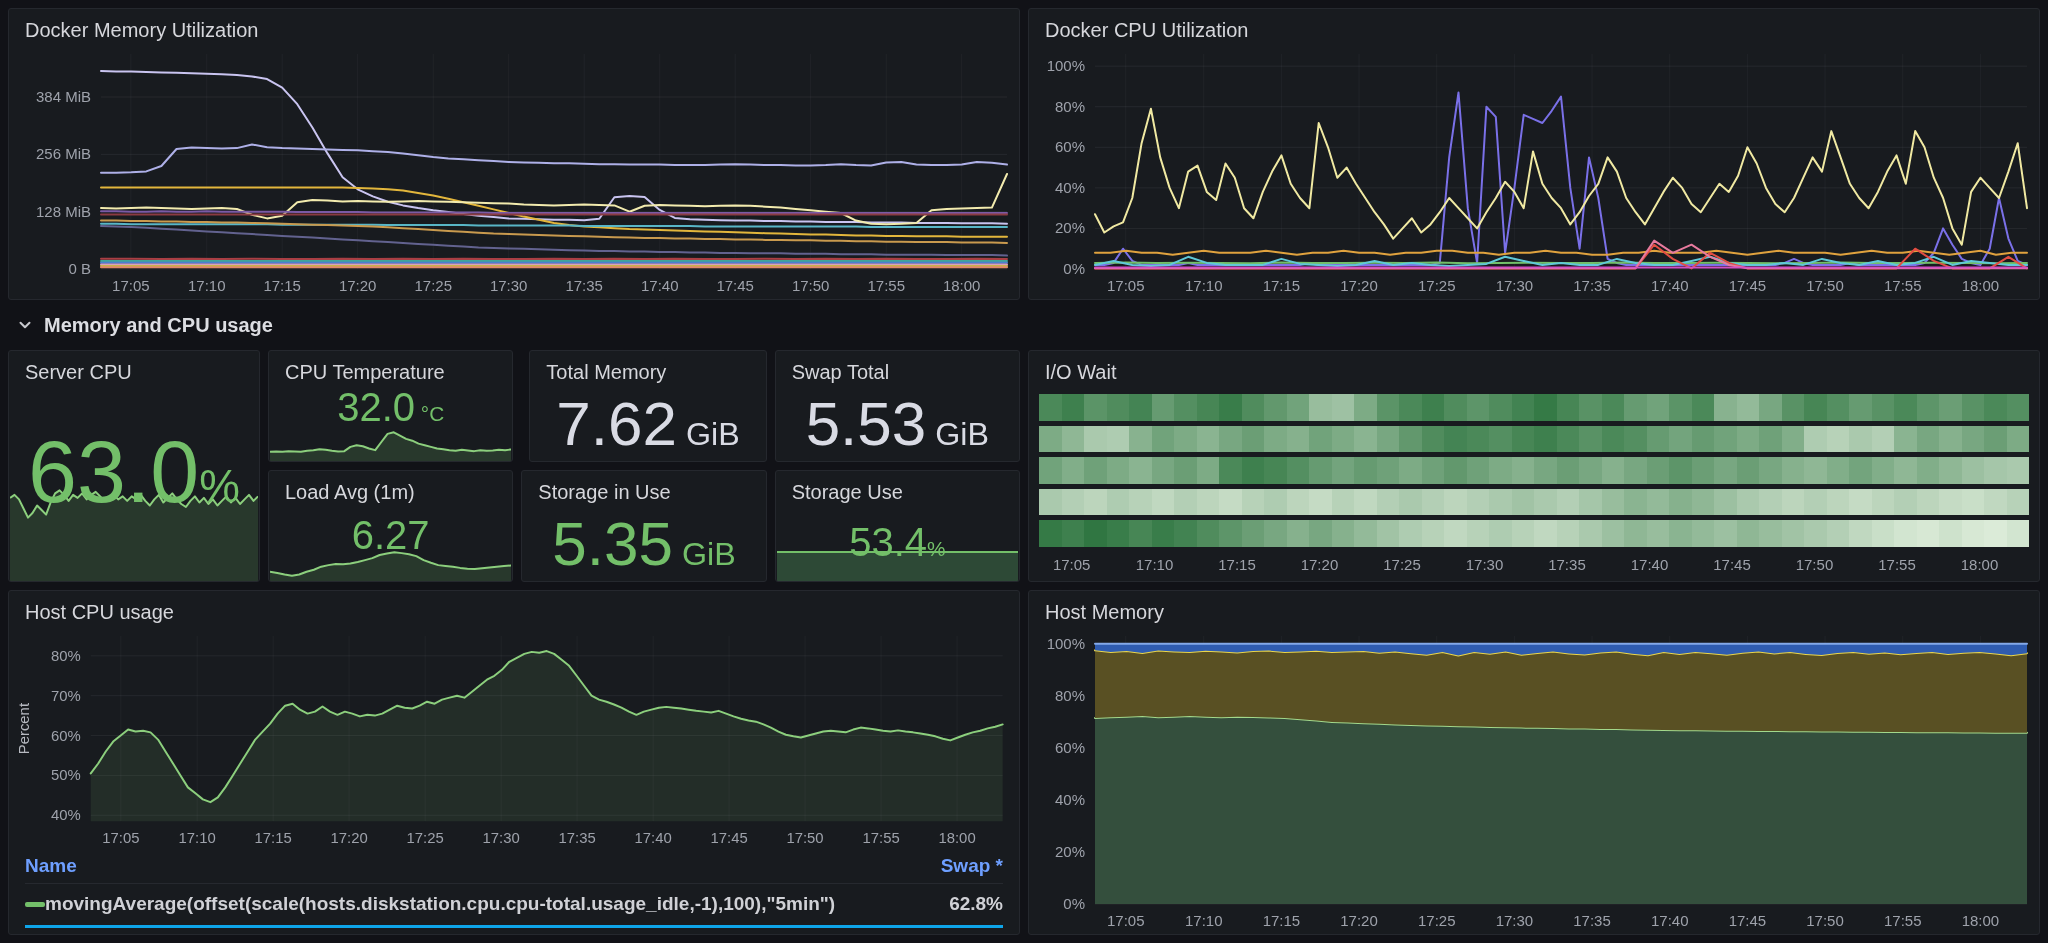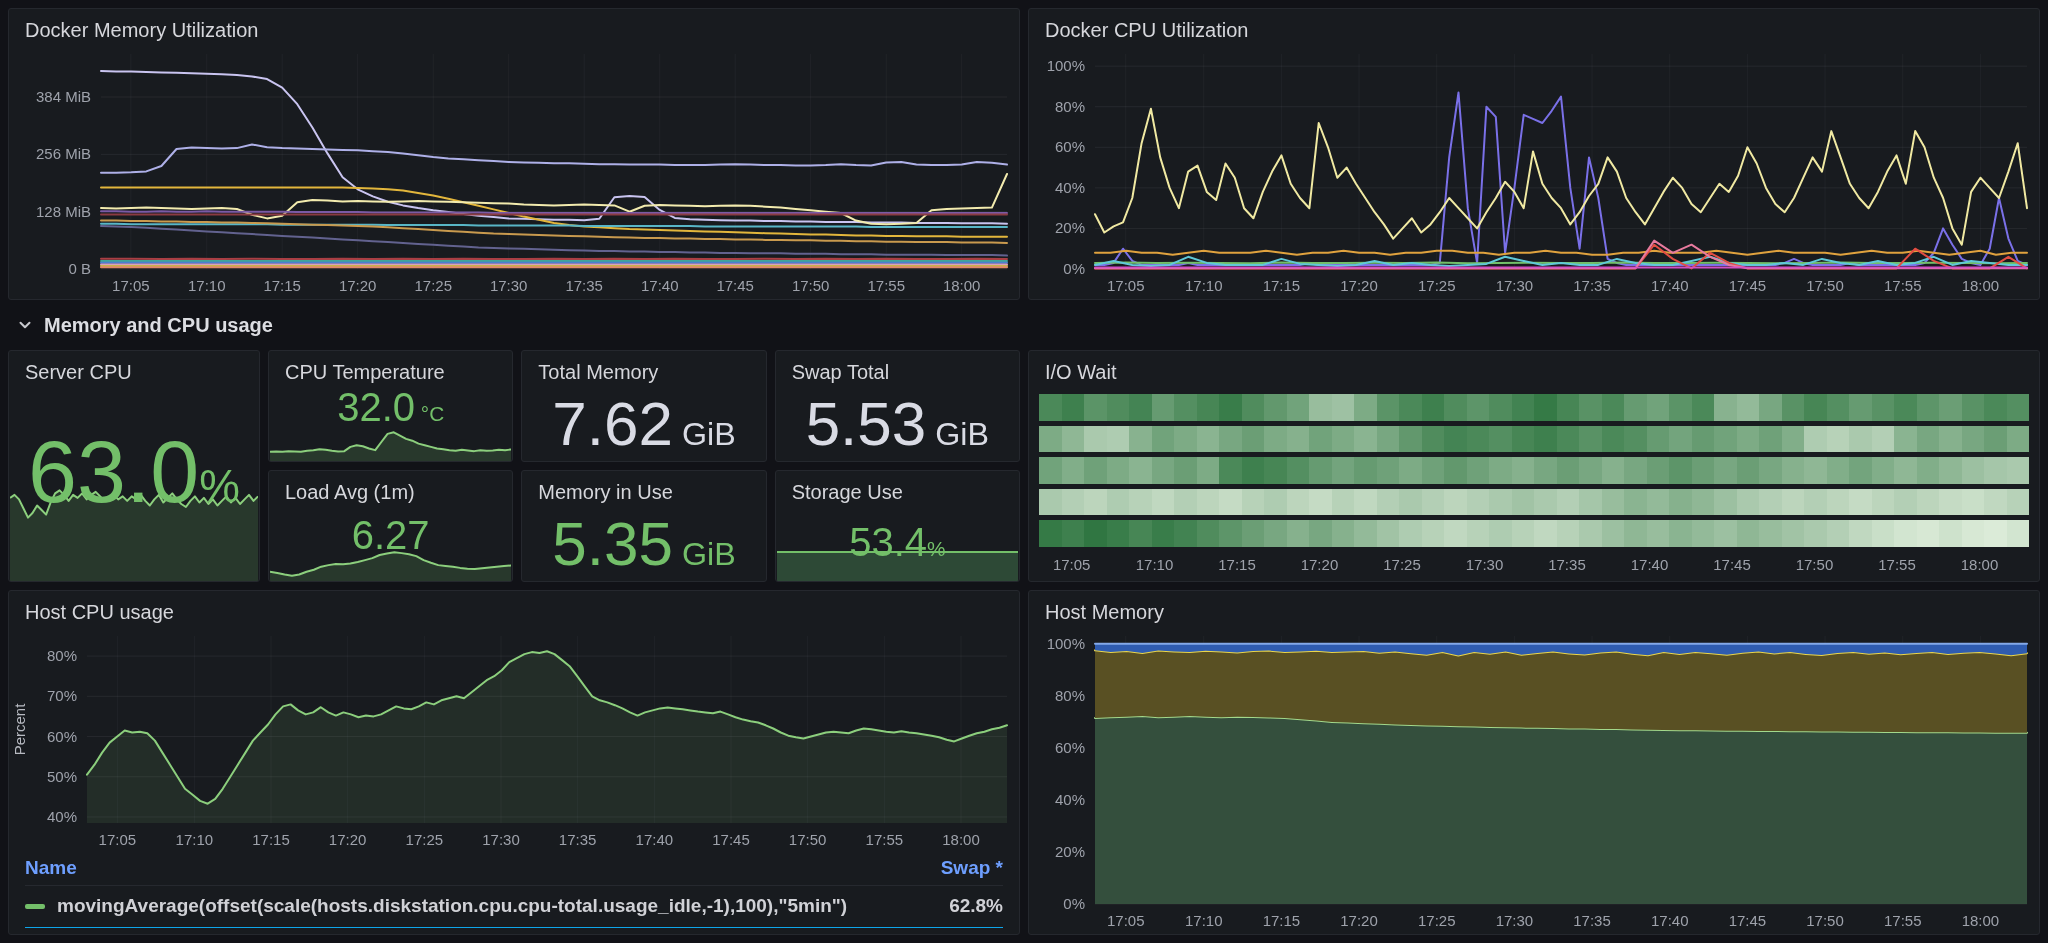--- a/index.html
+++ b/index.html
@@ -47,21 +47,21 @@
   .storage-bar {
     position:absolute; left:1px; right:1px; bottom:0; height:30px;
     background:#2d4936; border-top:2px solid #73bf69; z-index:1;
   }
 
   .legend { flex:0 0 auto; padding:0 16px 6px; font-size:19px;font-weight:bold; }
   .legend-head {
     display:flex; justify-content:space-between; color:#6e9fff;
     padding:4px 0 6px; border-bottom:1px solid #26292f;
   }
-  .legend-row { display:flex; align-items:center; gap:12px; padding:9px 0 10px; border-bottom:1px solid #0ea5e9; color:#d0d1d6; }
+  .legend-row { display:flex; align-items:center; gap:0; padding:9px 0 10px; border-bottom:3px solid #0ea5e9; color:#d0d1d6; }
   .swatch { width:20px; height:5px; border-radius:2px; background:#73bf69; flex:0 0 auto; }
   .legend-name { white-space:nowrap; overflow:hidden; text-overflow:ellipsis; }
   .legend-val { margin-left:auto; color:#d0d1d6; }
 
   .heatmap-rows { position:absolute; left:10px; right:10px; top:8px; bottom:34px; display:flex; flex-direction:column; gap:5px; }
   .hm-row { flex:1; display:flex; }
   .hm-cell { flex:1; }
   .heatmap-xaxis { position:absolute; left:10px; right:10px; bottom:4px; height:24px; }
 </style>
 </head>
@@ -221,29 +221,29 @@
           <div class="stat-value v-green v-md" style="top:38%;transform:translateY(-50%);"><span>6.27</span><span class="stat-suffix"></span></div>
           <div class="spark" style="height:46%;">
               <svg viewBox="0 0 241 35" preserveAspectRatio="none">
                 <path d="M0,25.1L7.3,26.3L14.6,27.9L21.9,29.1L29.2,27.9L36.5,25.1L43.8,23.1L51.1,20.0L58.4,18.4L65.7,17.2L73.0,17.6L80.3,16.8L87.6,15.2L94.9,13.3L102.2,11.3L109.5,8.1L116.8,6.6L124.2,5.4L131.5,6.2L138.8,7.3L146.1,9.3L153.4,13.3L160.7,16.0L168.0,18.4L175.3,19.2L182.6,20.0L189.9,21.2L197.2,22.0L204.5,22.4L211.8,21.6L219.1,20.8L226.4,20.0L233.7,19.2L241.0,18.8L241,35L0,35Z" fill="rgba(115,191,105,0.18)" stroke="none"></path>
                 <polyline points="0.0,25.1 7.3,26.3 14.6,27.9 21.9,29.1 29.2,27.9 36.5,25.1 43.8,23.1 51.1,20.0 58.4,18.4 65.7,17.2 73.0,17.6 80.3,16.8 87.6,15.2 94.9,13.3 102.2,11.3 109.5,8.1 116.8,6.6 124.2,5.4 131.5,6.2 138.8,7.3 146.1,9.3 153.4,13.3 160.7,16.0 168.0,18.4 175.3,19.2 182.6,20.0 189.9,21.2 197.2,22.0 204.5,22.4 211.8,21.6 219.1,20.8 226.4,20.0 233.7,19.2 241.0,18.8 " fill="none" stroke="#8ccf7d" stroke-width="2" stroke-linejoin="round"></polyline>
               </svg>
             </div>
         </div>
       </div>
 
-      <div class="panel" style="grid-row:1;grid-column:3;">
+      <div class="panel" style="grid-row:1;grid-column:3;margin-left:8px;">
         <div class="panel-title">Total Memory</div>
         <div class="stat-body">
           <div class="stat-value v-white v-lg" style="top:50%;transform:translateY(-50%);"><span>7.62</span><span class="stat-suffix"> GiB</span></div>
         </div>
       </div>
 
       <div class="panel" style="grid-row:2;grid-column:3;">
-        <div class="panel-title">Memory in Use</div>
+        <div class="panel-title">Storage in Use</div>
         <div class="stat-body">
           <div class="stat-value v-green v-lg" style="top:50%;transform:translateY(-50%);"><span>5.35</span><span class="stat-suffix"> GiB</span></div>
         </div>
       </div>
 
       <div class="panel" style="grid-row:1;grid-column:4;">
         <div class="panel-title">Swap Total</div>
         <div class="stat-body">
           <div class="stat-value v-white v-lg" style="top:50%;transform:translateY(-50%);"><span>5.53</span><span class="stat-suffix"> GiB</span></div>
         </div>

